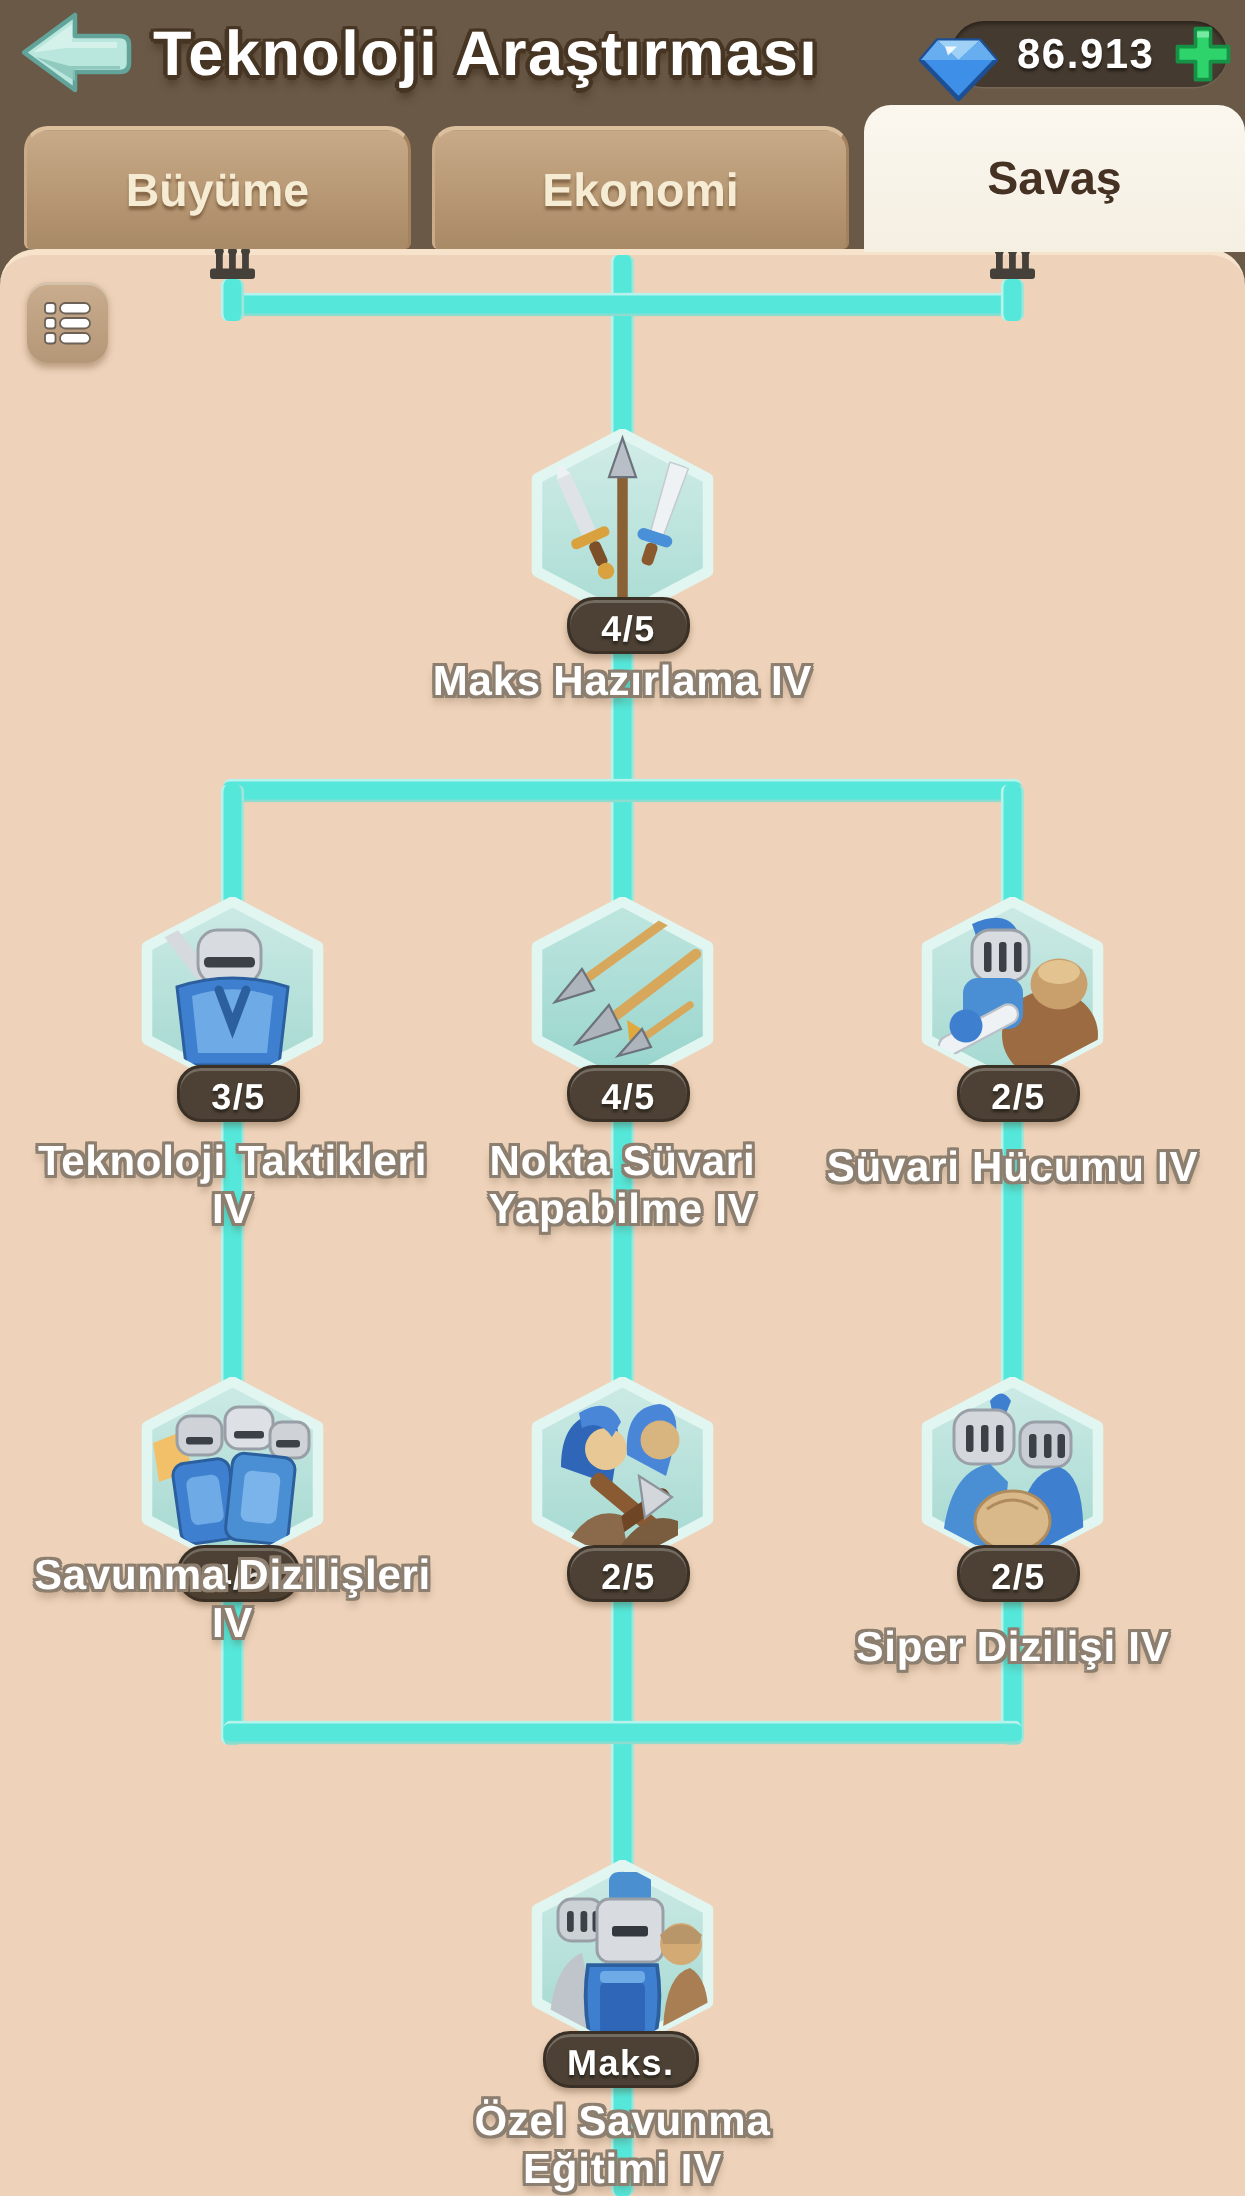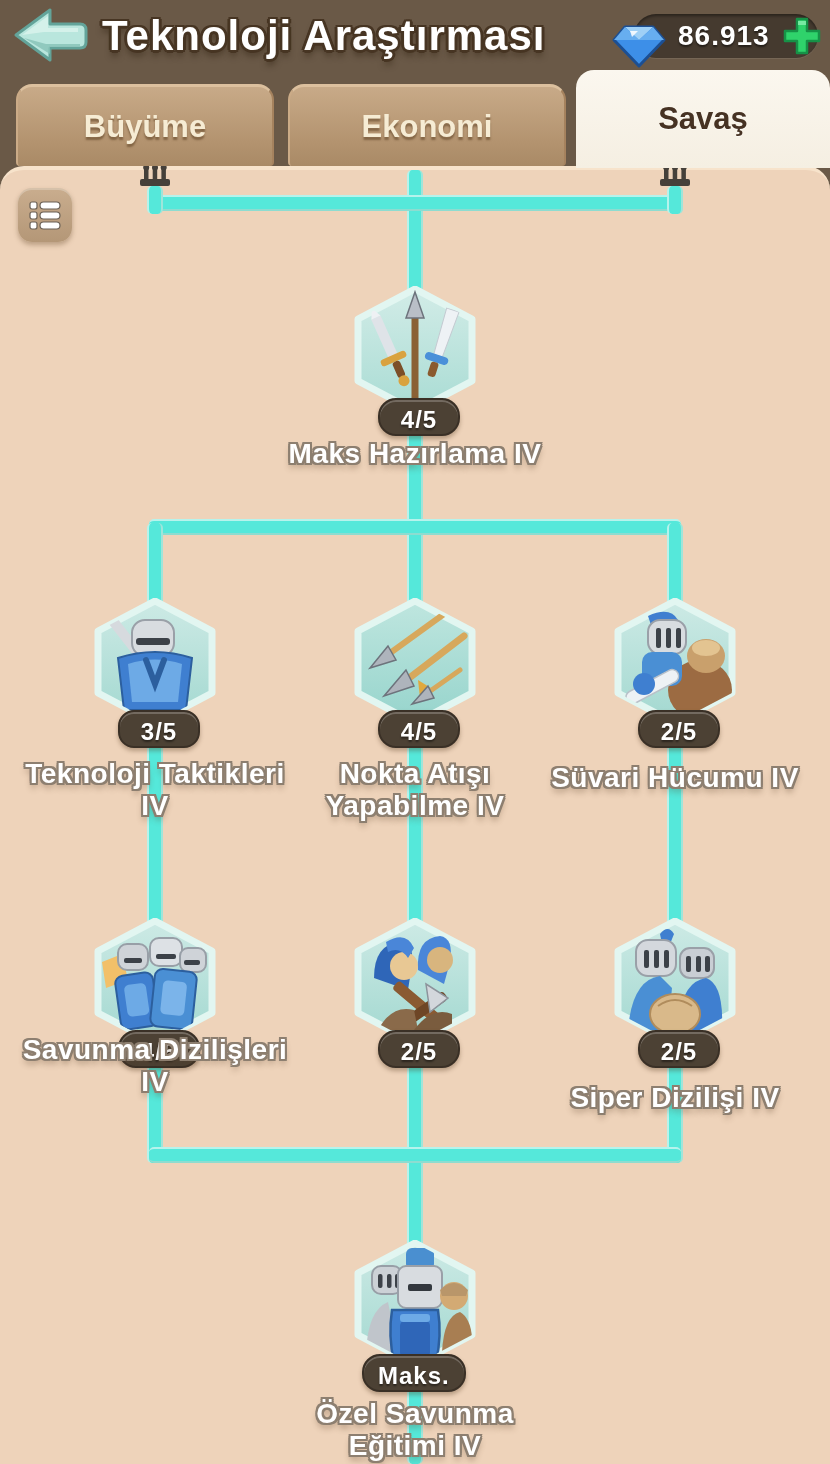--- a/index.html
+++ b/index.html
@@ -258,21 +258,21 @@
         <polygon points="58,72 36,98 66,88" fill="#aeb4bc" stroke="#6d737c" stroke-width="1.5"></polygon>
         <polygon points="70,82 86,92 72,100" fill="#e0a93e"></polygon>
         <line x1="112" y1="72" x2="78" y2="96" stroke="#d7a85c" stroke-width="5" stroke-linecap="round"></line>
         <polygon points="80,88 64,106 86,100" fill="#aeb4bc" stroke="#6d737c" stroke-width="1.5"></polygon>
       </g>
     </svg>
   </div>
   <div class="pill" style="left:378px;top:710px;">
       <span>4/5</span>
     </div>
-  <div class="nlabel" style="left:285px;top:758px;width:260px;">Nokta Atışı Yapabilme IV</div>
+  <div class="nlabel" style="left:285px;top:758px;width:260px;">Nokta Süvari Yapabilme IV</div>
 
   <div class="node" style="left:608px;top:598px;">
     <svg width="134" height="128" viewBox="0 0 134 128">
       <defs>
           <linearGradient id="g4" x1="0" y1="0" x2="0" y2="1">
             <stop offset="0" stop-color="#cdeae5"></stop>
             <stop offset="1" stop-color="#a2d8d0"></stop>
           </linearGradient>
       <clipPath id="c4">
             <polygon points="67,3 124,33 124,95 67,125 10,95 10,33"></polygon>

